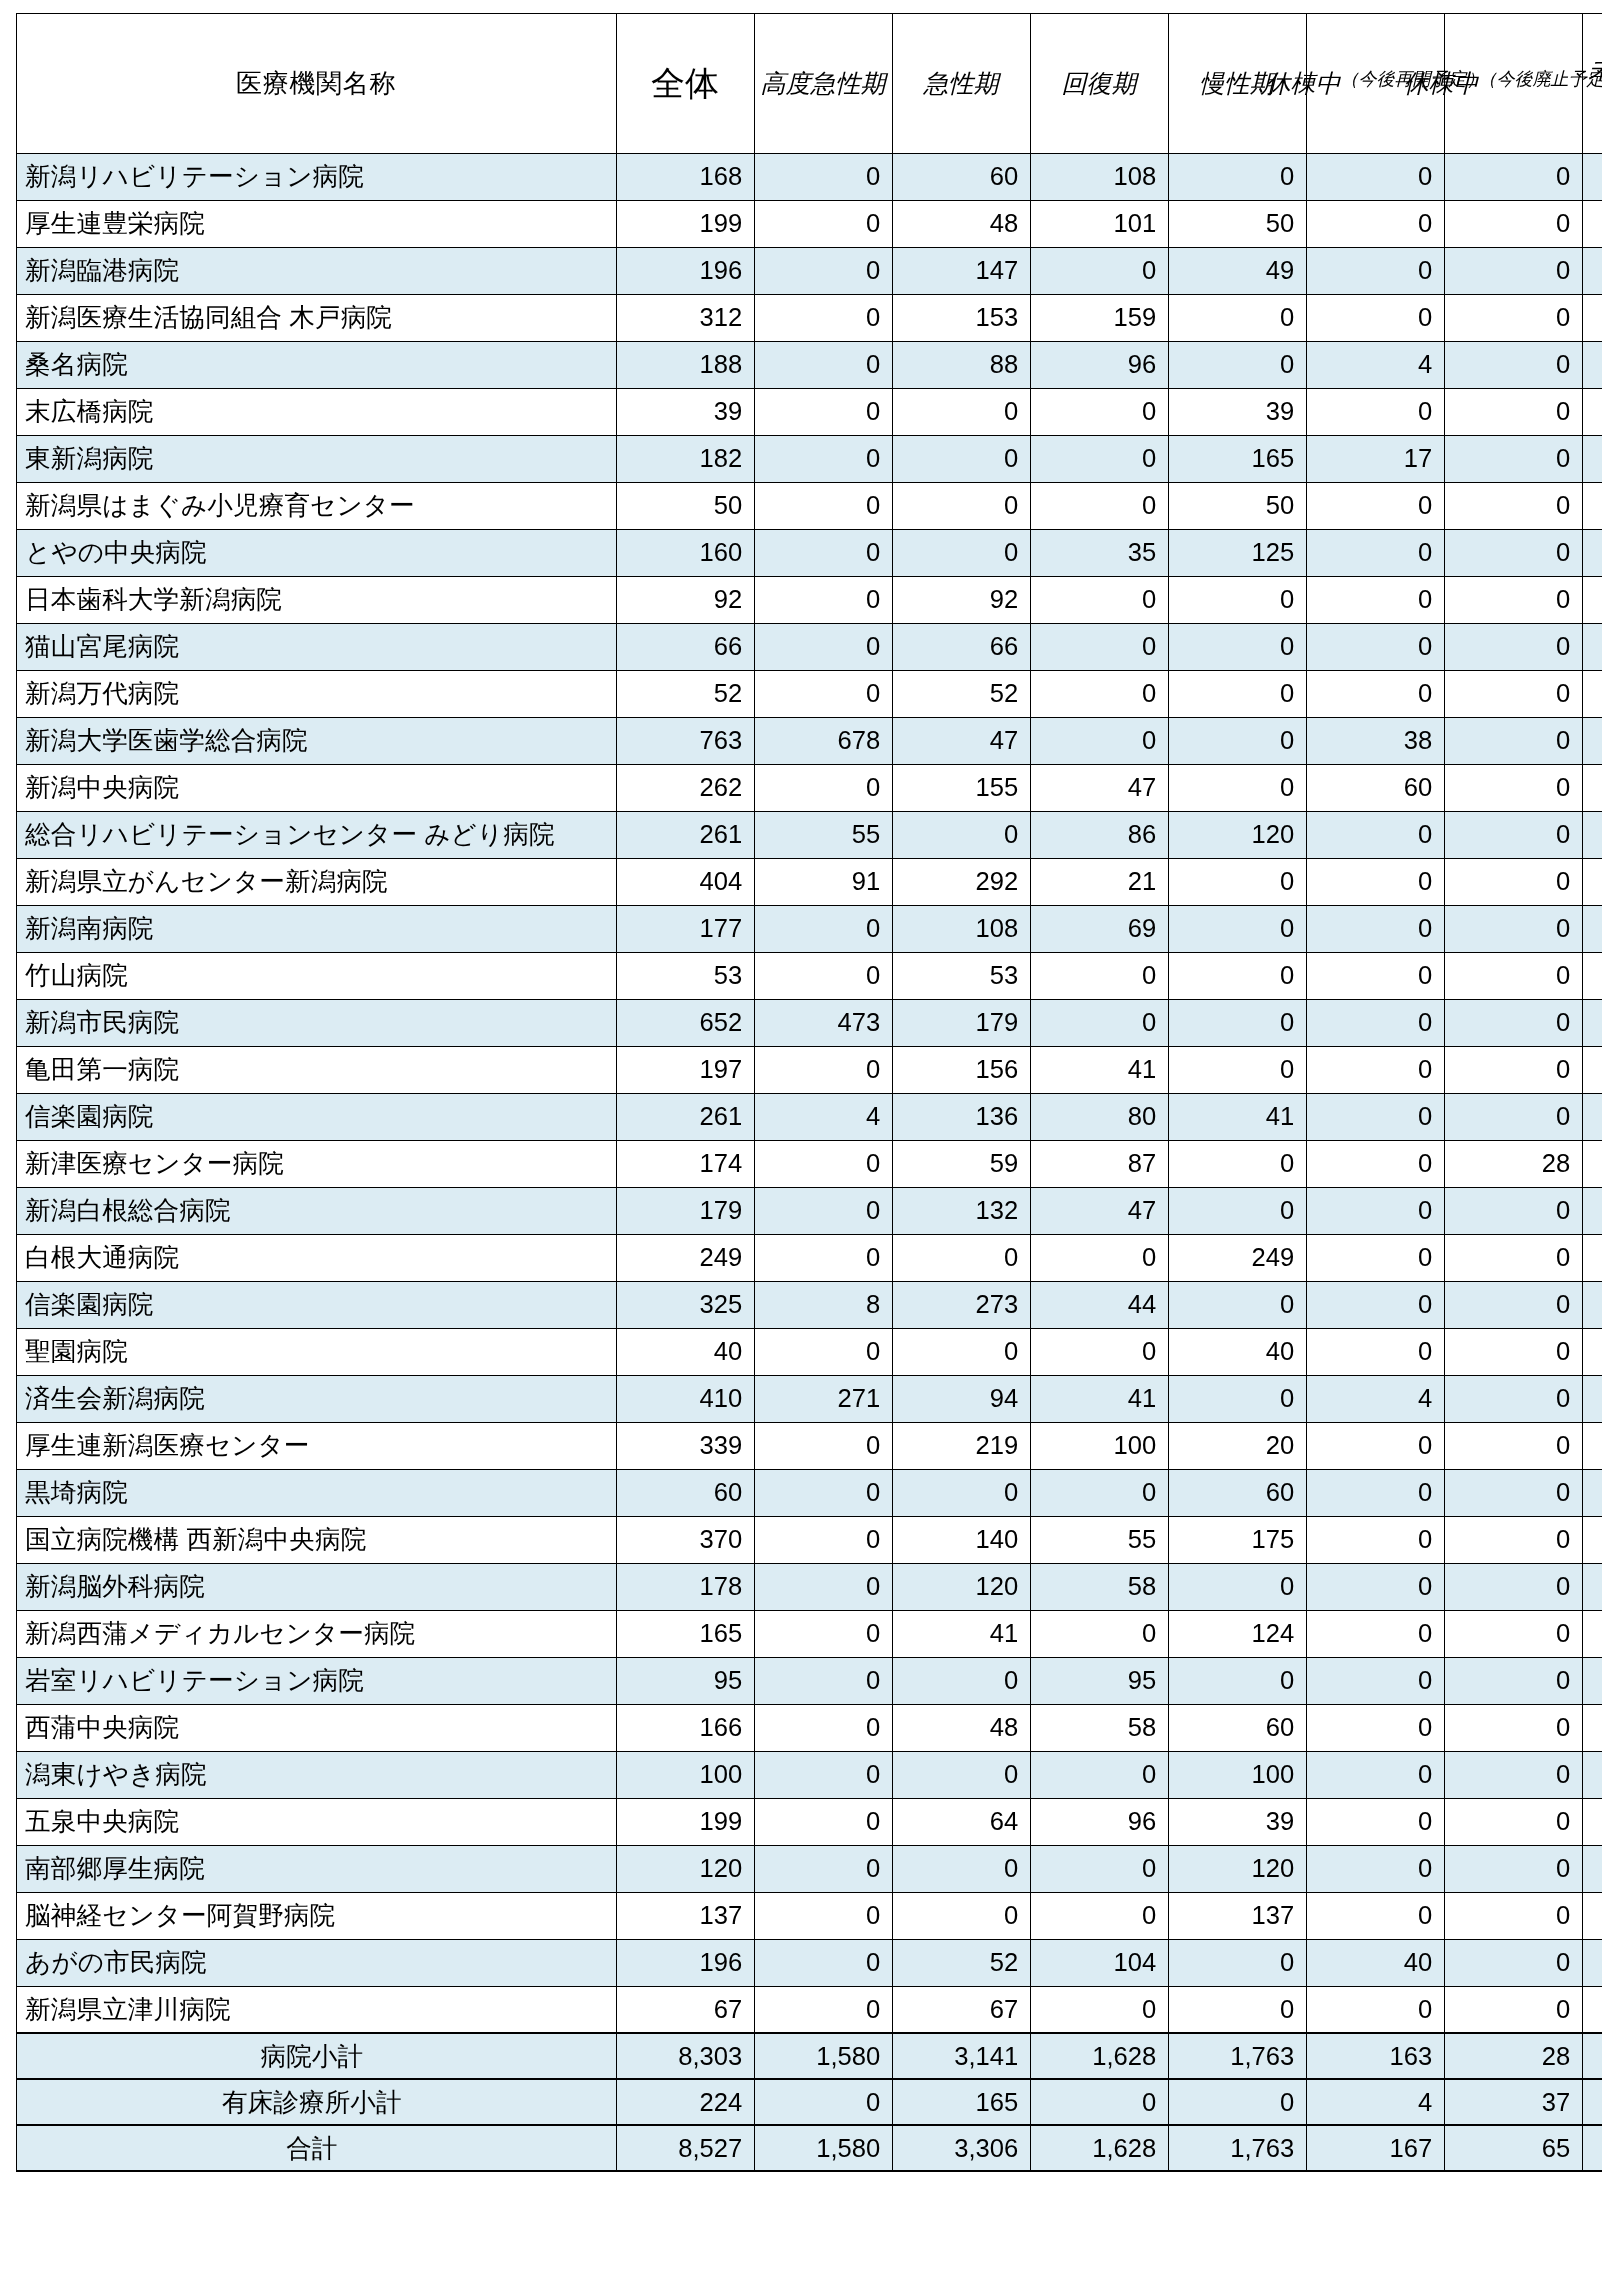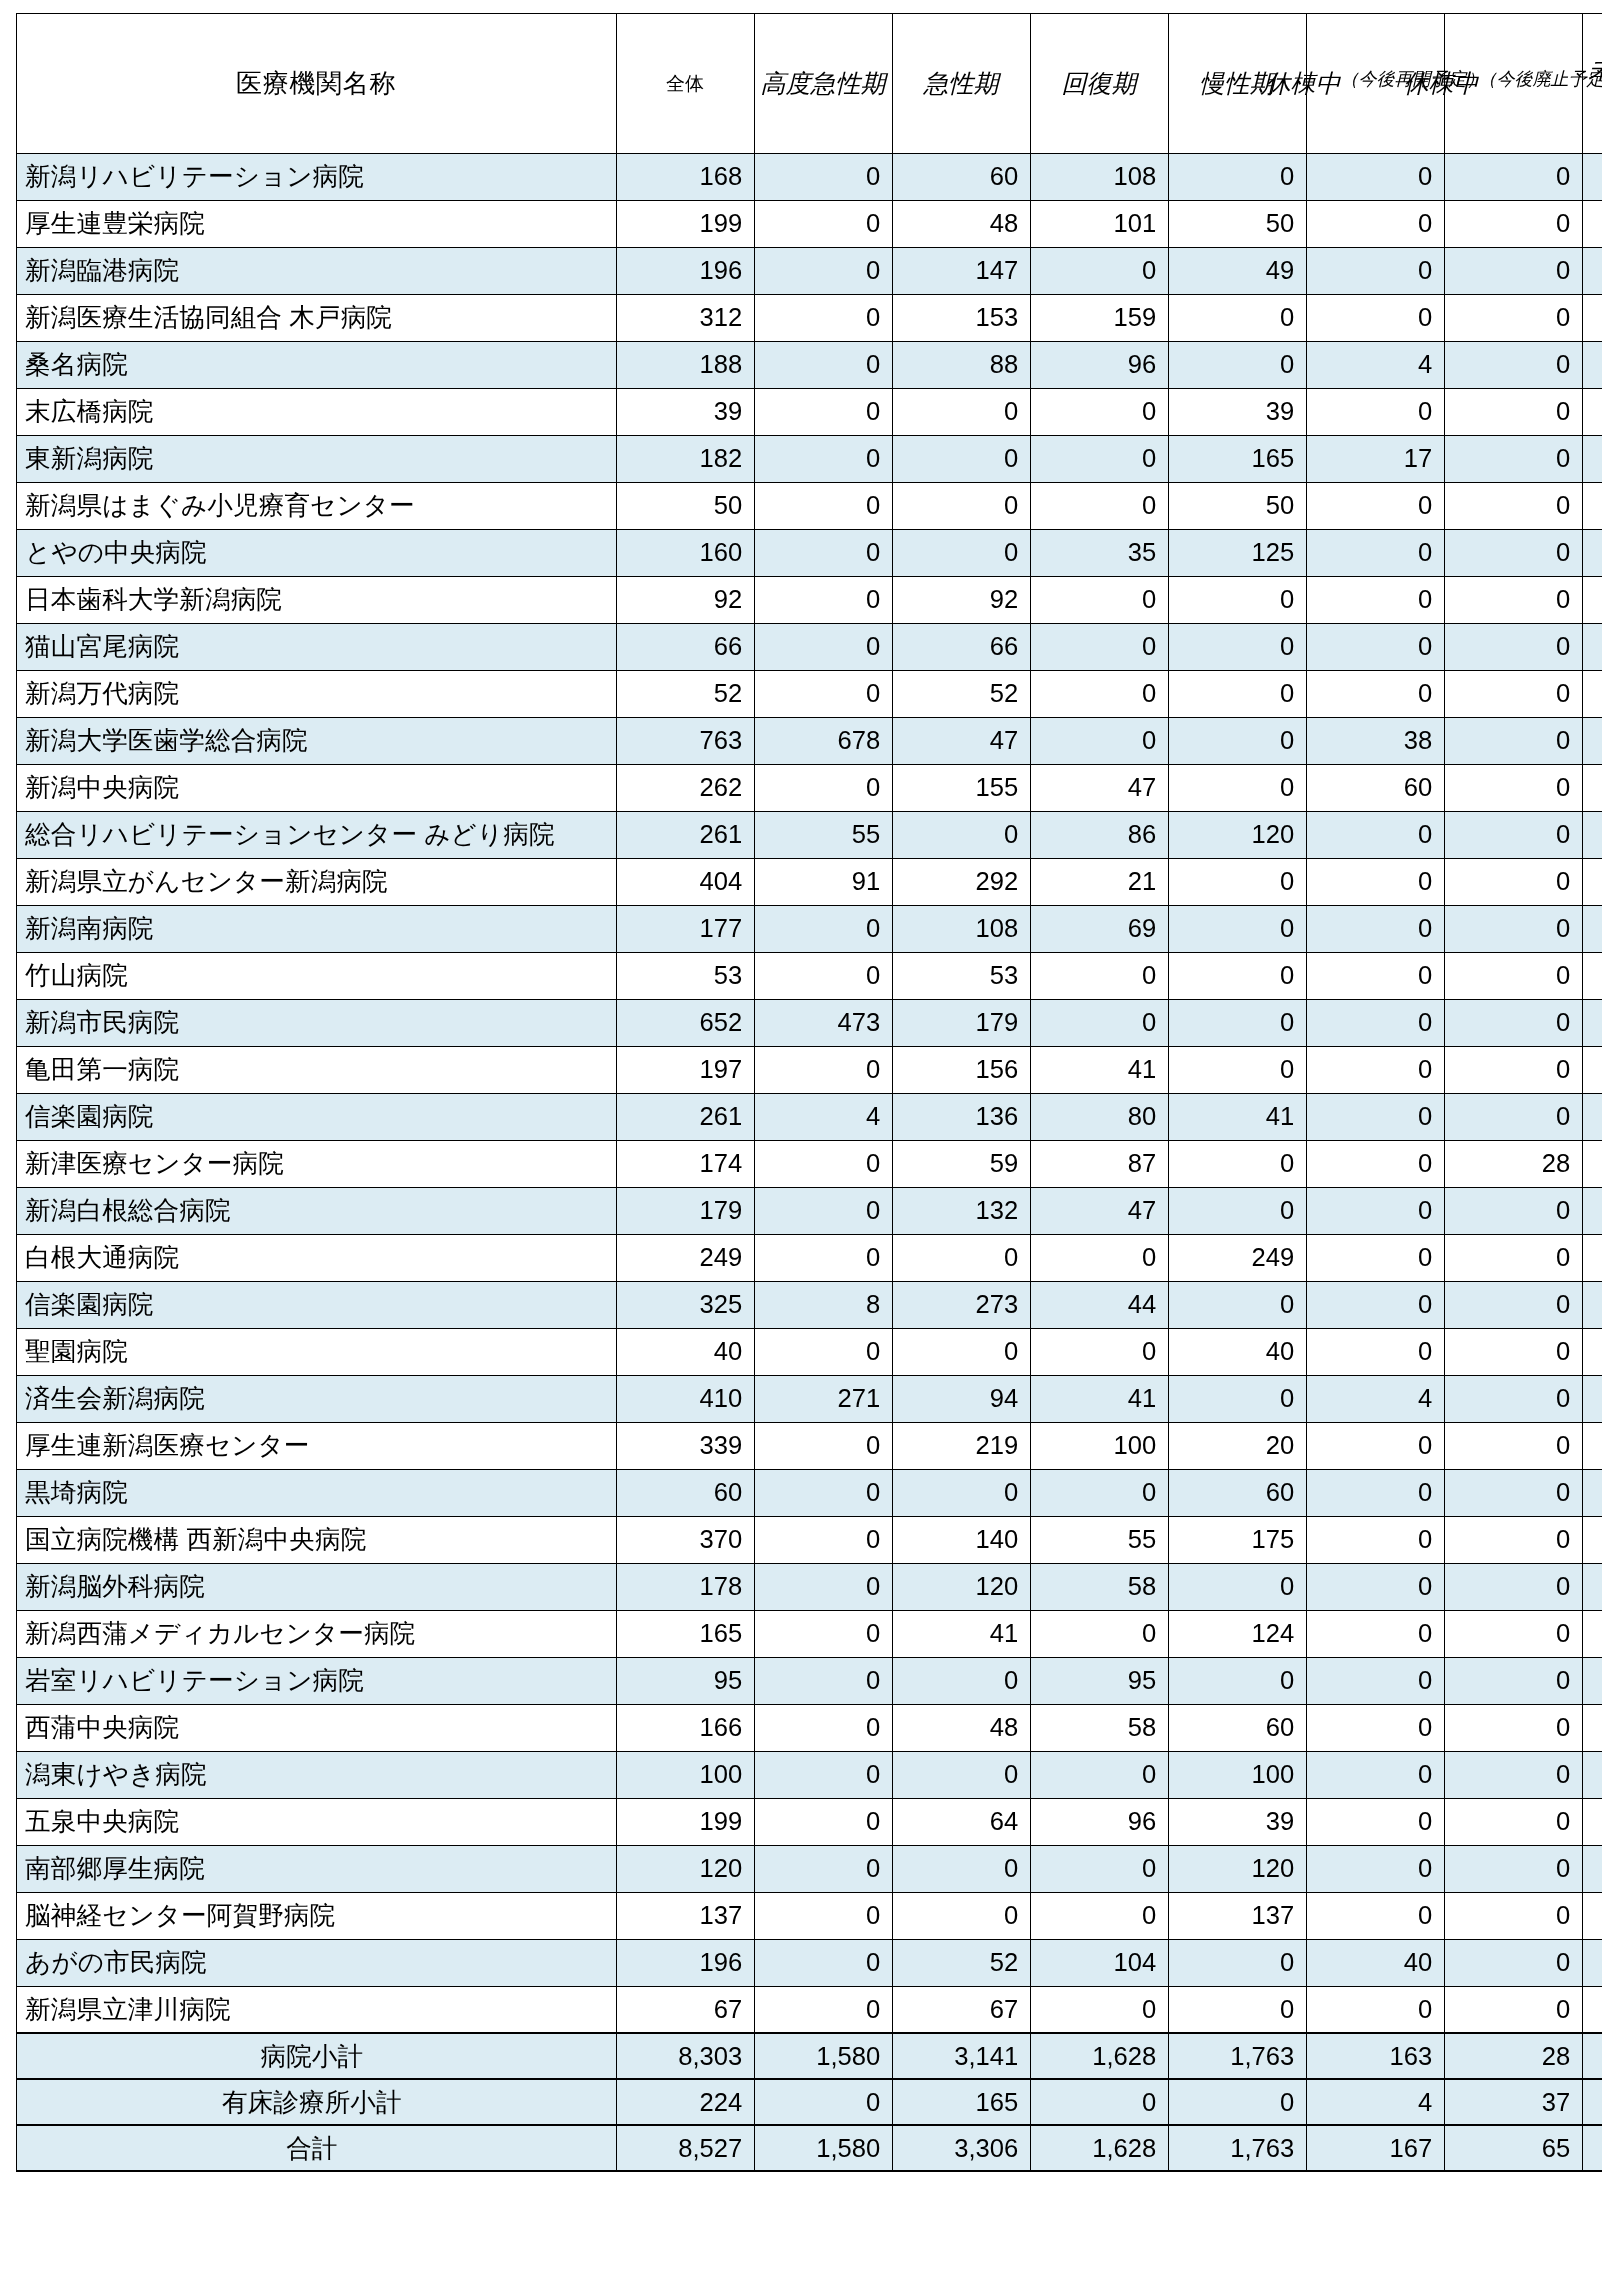--- a/index.html
+++ b/index.html
@@ -40,21 +40,21 @@
     text-align: center;
     padding: 0;
     height: 139px;
     line-height: 1.12;
   }
   thead th.h-name {
     font-size: 26px;
     letter-spacing: 0.7px;
   }
   thead th.h-total {
-    font-size: 19px;
+    font-size: 34px;
   }
   thead th.h-sub {
     font-size: 25px;
     font-style: italic;
   }
   .hdr-wrap {
     display: flex;
     align-items: flex-start;
     justify-content: center;
     line-height: 1.18;

